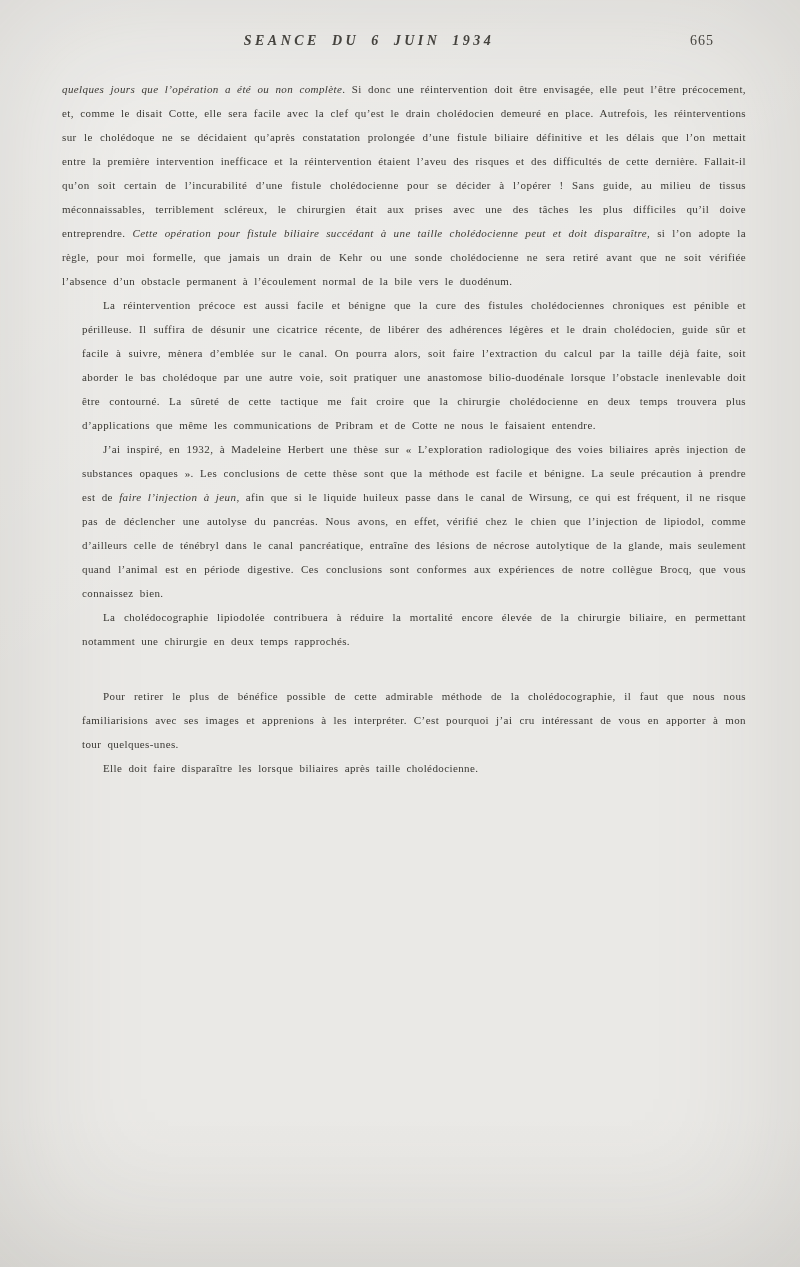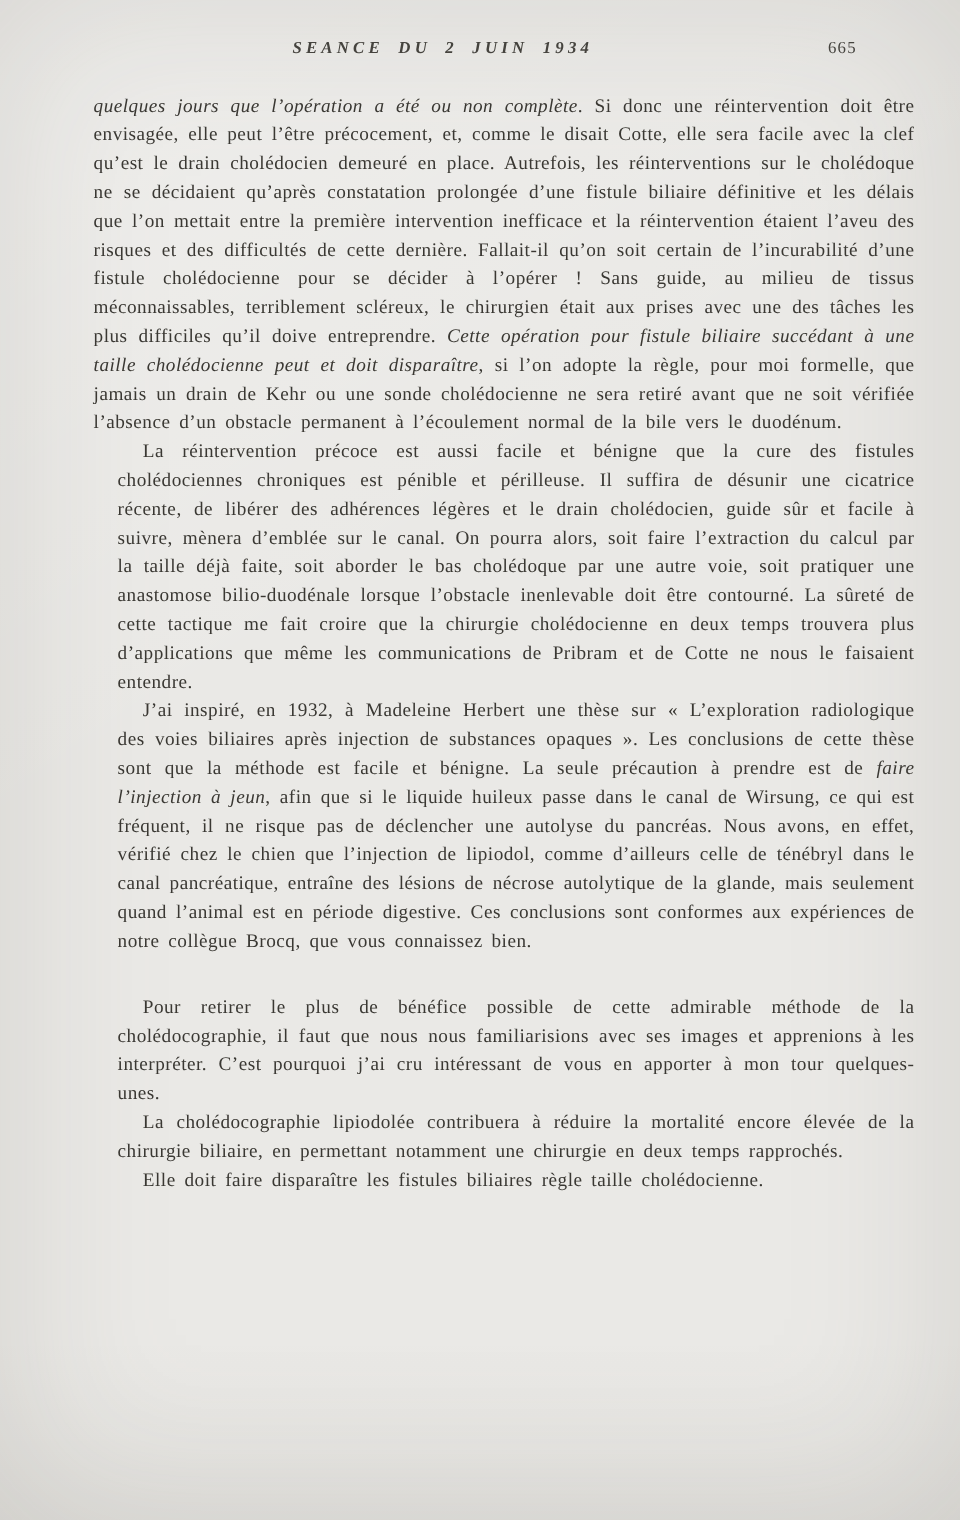--- a/index.html
+++ b/index.html
@@ -49,49 +49,49 @@
   }
   .running-page-number {
     position: absolute;
     right: 32px;
     top: 0;
     letter-spacing: 1px;
   }
   .doc-body {
     position: absolute;
     top: 77px;
-    left: 78px;
+    left: 62px;
     width: 684px;
-    font-size: 16px;
+    font-size: 11px;
     line-height: 24px;
     text-align: justify;
     letter-spacing: 0.4px;
     word-spacing: 3px;
     color: var(--ink);
   }
   .doc-body p {
     margin: 0;
     padding: 0;
   }
   .doc-body p.indent { text-indent: 21px; margin-left: 20px; }
   .doc-body p.gap-before { margin-top: 31px; }
   .doc-body em { font-style: italic; }
 </style>
 </head>
 <body>
 
 <div class="page">
 
   <div class="running-header">
-    <div class="running-title">SEANCE DU 2 JUIN 1934</div>
+    <div class="running-title">SEANCE DU 6 JUIN 1934</div>
     <div class="running-page-number">665</div>
   </div>
 
   <div class="doc-body">
       <p><em>quelques jours que l’opération a été ou non complète</em><span>. Si donc une réintervention doit être envisagée, elle peut l’être précocement, et, comme le disait Cotte, elle sera facile avec la clef qu’est le drain cholédocien demeuré en place. Autrefois, les réinterventions sur le cholédoque ne se décidaient qu’après constatation prolongée d’une fistule biliaire définitive et les délais que l’on mettait entre la première intervention inefficace et la réintervention étaient l’aveu des risques et des difficultés de cette dernière. Fallait-il qu’on soit certain de l’incurabilité d’une fistule cholédocienne pour se décider à l’opérer ! Sans guide, au milieu de tissus méconnaissables, terriblement scléreux, le chirurgien était aux prises avec une des tâches les plus difficiles qu’il doive entreprendre. </span><em>Cette opération pour fistule biliaire succédant à une taille cholédocienne peut et doit disparaître</em><span>, si l’on adopte la règle, pour moi formelle, que jamais un drain de Kehr ou une sonde cholédocienne ne sera retiré avant que ne soit vérifiée l’absence d’un obstacle permanent à l’écoulement normal de la bile vers le duodénum.</span></p>
       <p class="indent"><span>La réintervention précoce est aussi facile et bénigne que la cure des fistules cholédociennes chroniques est pénible et périlleuse. Il suffira de désunir une cicatrice récente, de libérer des adhérences légères et le drain cholédocien, guide sûr et facile à suivre, mènera d’emblée sur le canal. On pourra alors, soit faire l’extraction du calcul par la taille déjà faite, soit aborder le bas cholédoque par une autre voie, soit pratiquer une anastomose bilio-duodénale lorsque l’obstacle inenlevable doit être contourné. La sûreté de cette tactique me fait croire que la chirurgie cholédocienne en deux temps trouvera plus d’applications que même les communications de Pribram et de Cotte ne nous le faisaient entendre.</span></p>
       <p class="indent"><span>J’ai inspiré, en 1932, à Madeleine Herbert une thèse sur « L’exploration radiologique des voies biliaires après injection de substances opaques ». Les conclusions de cette thèse sont que la méthode est facile et bénigne. La seule précaution à prendre est de </span><em>faire l’injection à jeun</em><span>, afin que si le liquide huileux passe dans le canal de Wirsung, ce qui est fréquent, il ne risque pas de déclencher une autolyse du pancréas. Nous avons, en effet, vérifié chez le chien que l’injection de lipiodol, comme d’ailleurs celle de ténébryl dans le canal pancréatique, entraîne des lésions de nécrose autolytique de la glande, mais seulement quand l’animal est en période digestive. Ces conclusions sont conformes aux expériences de notre collègue Brocq, que vous connaissez bien.</span></p>
+      <p class="indent"><span>La cholédocographie lipiodolée contribuera à réduire la mortalité encore élevée de la chirurgie biliaire, en permettant notamment une chirurgie en deux temps rapprochés.</span></p>
       <p class="indent gap-before"><span>Pour retirer le plus de bénéfice possible de cette admirable méthode de la cholédocographie, il faut que nous nous familiarisions avec ses images et apprenions à les interpréter. C’est pourquoi j’ai cru intéressant de vous en apporter à mon tour quelques-unes.</span></p>
-      <p class="indent"><span>La cholédocographie lipiodolée contribuera à réduire la mortalité encore élevée de la chirurgie biliaire, en permettant notamment une chirurgie en deux temps rapprochés.</span></p>
-      <p class="indent"><span>Elle doit faire disparaître les fistules biliaires règle taille cholédocienne.</span></p>
+      <p class="indent"><span>Elle doit faire disparaître les lorsque biliaires après taille cholédocienne.</span></p>
     </div>
 
 </div>
 
 </body></html>

